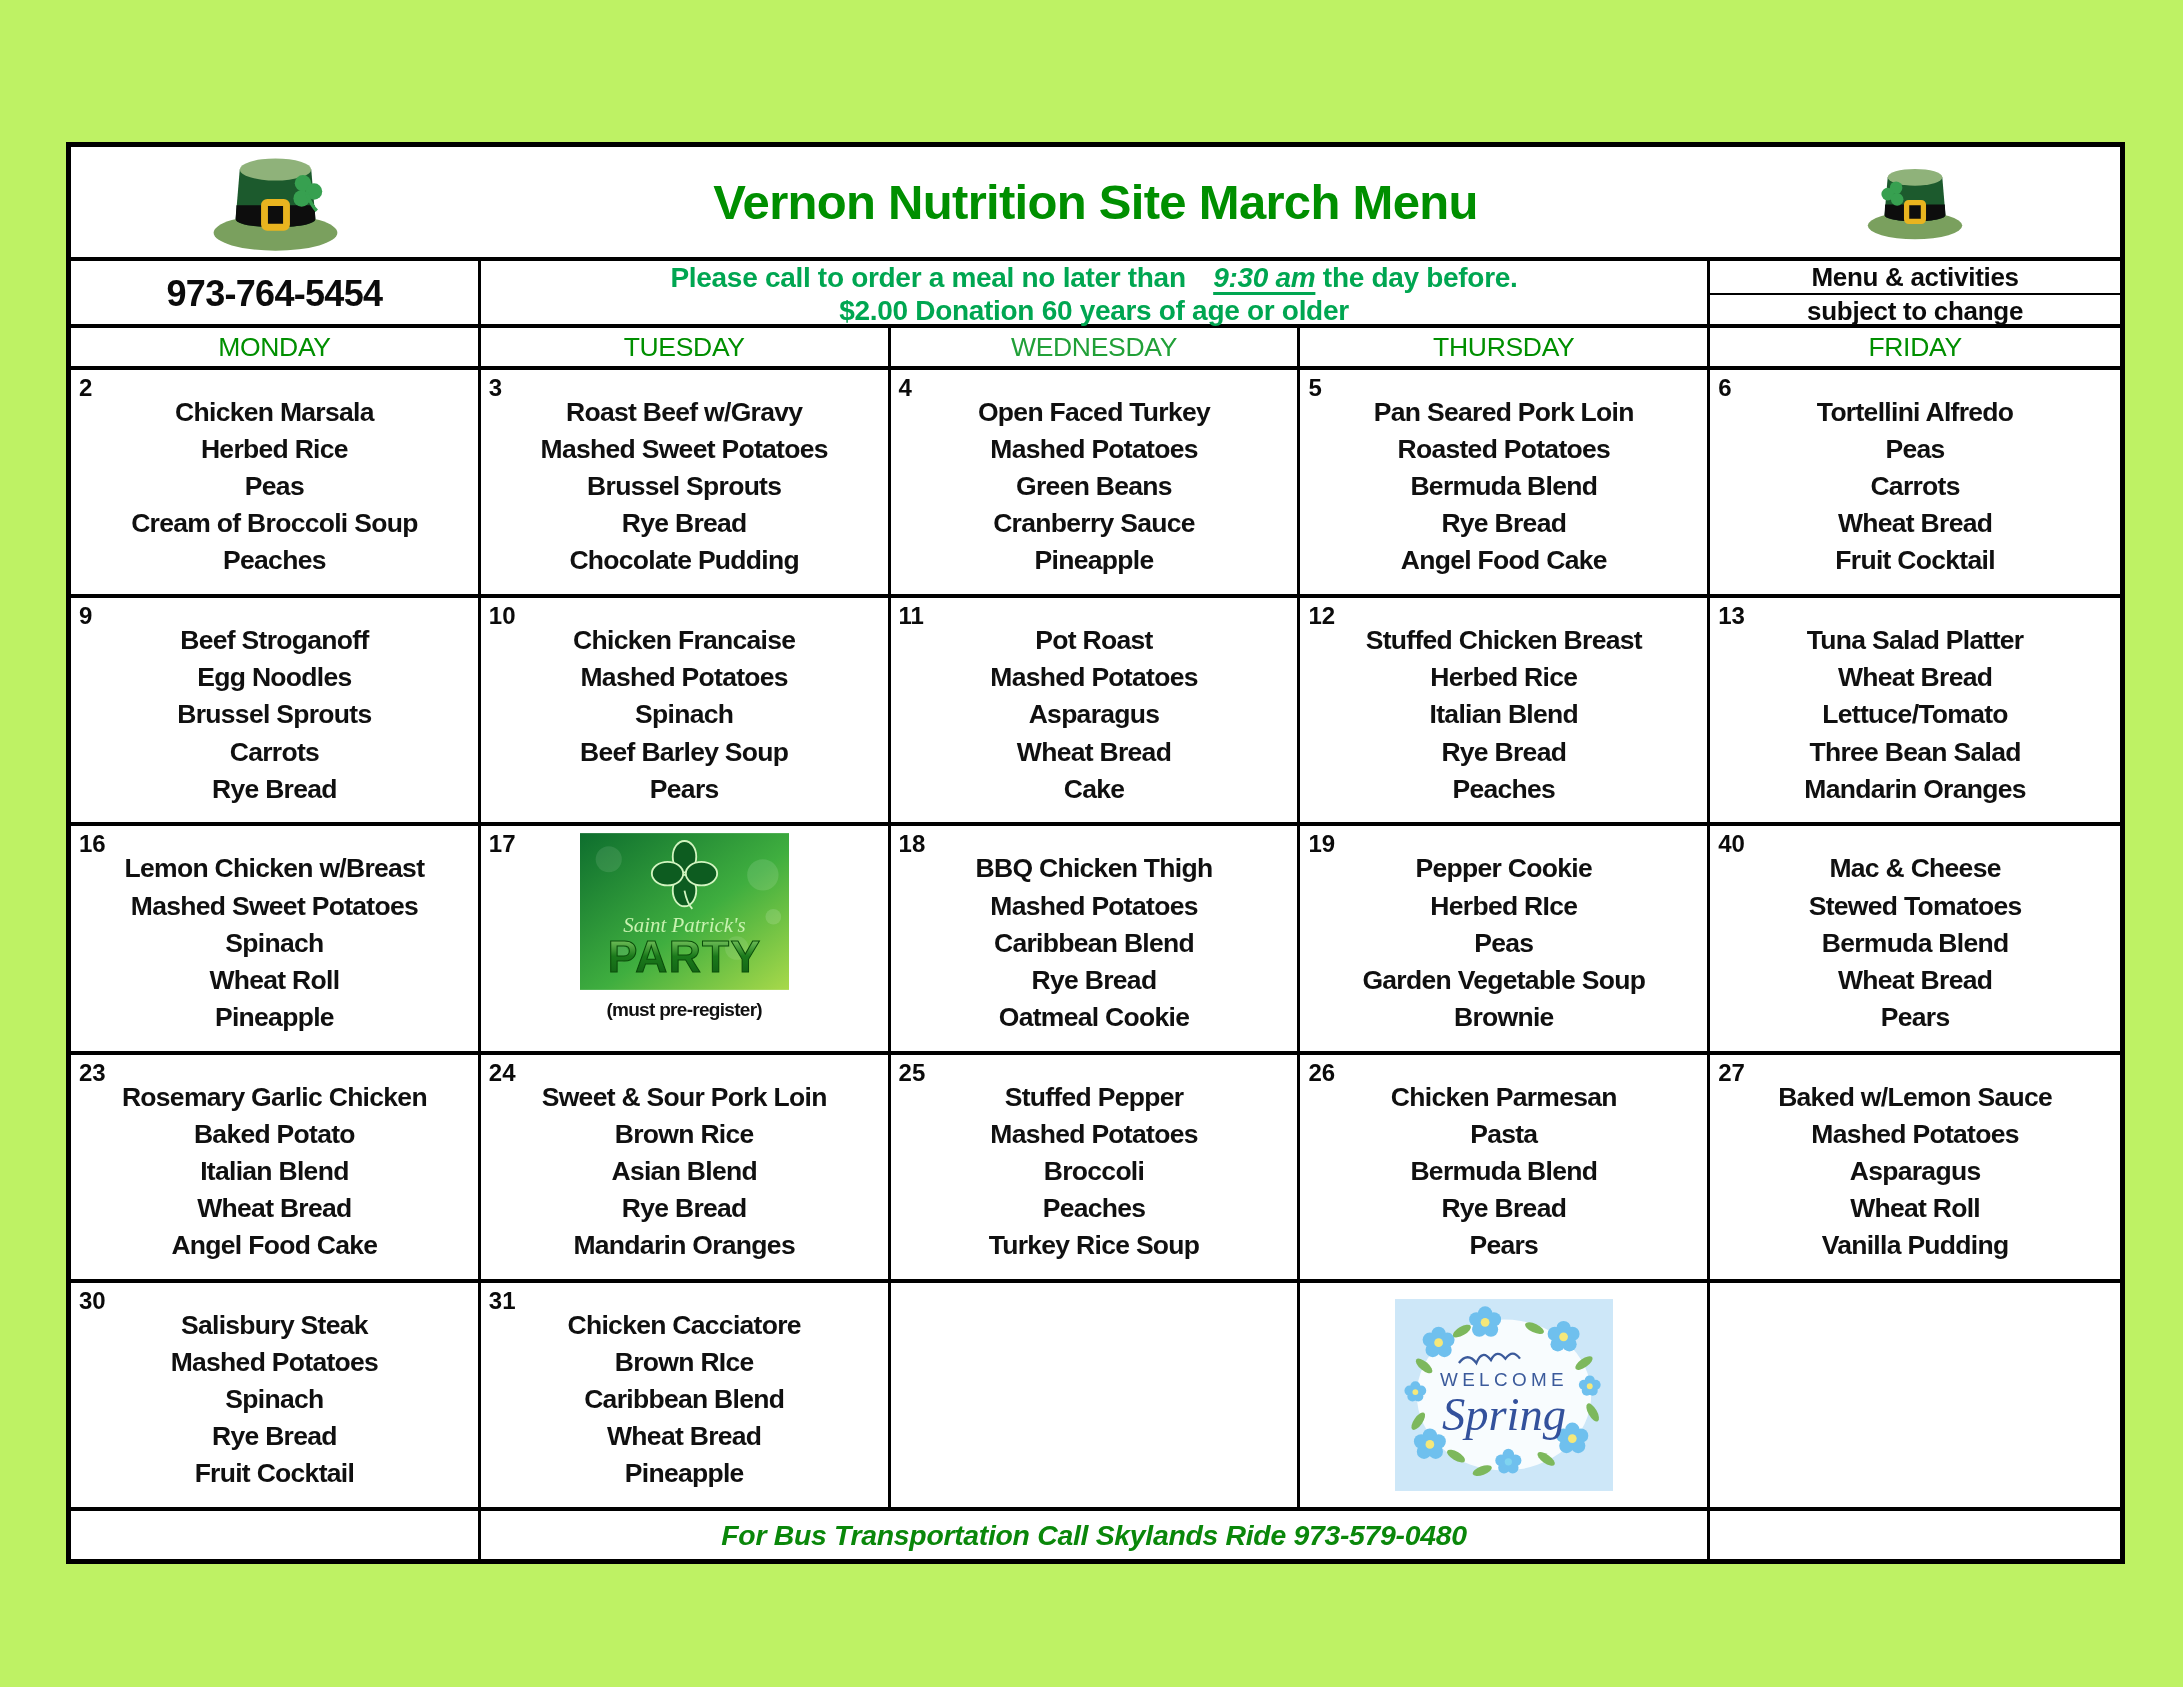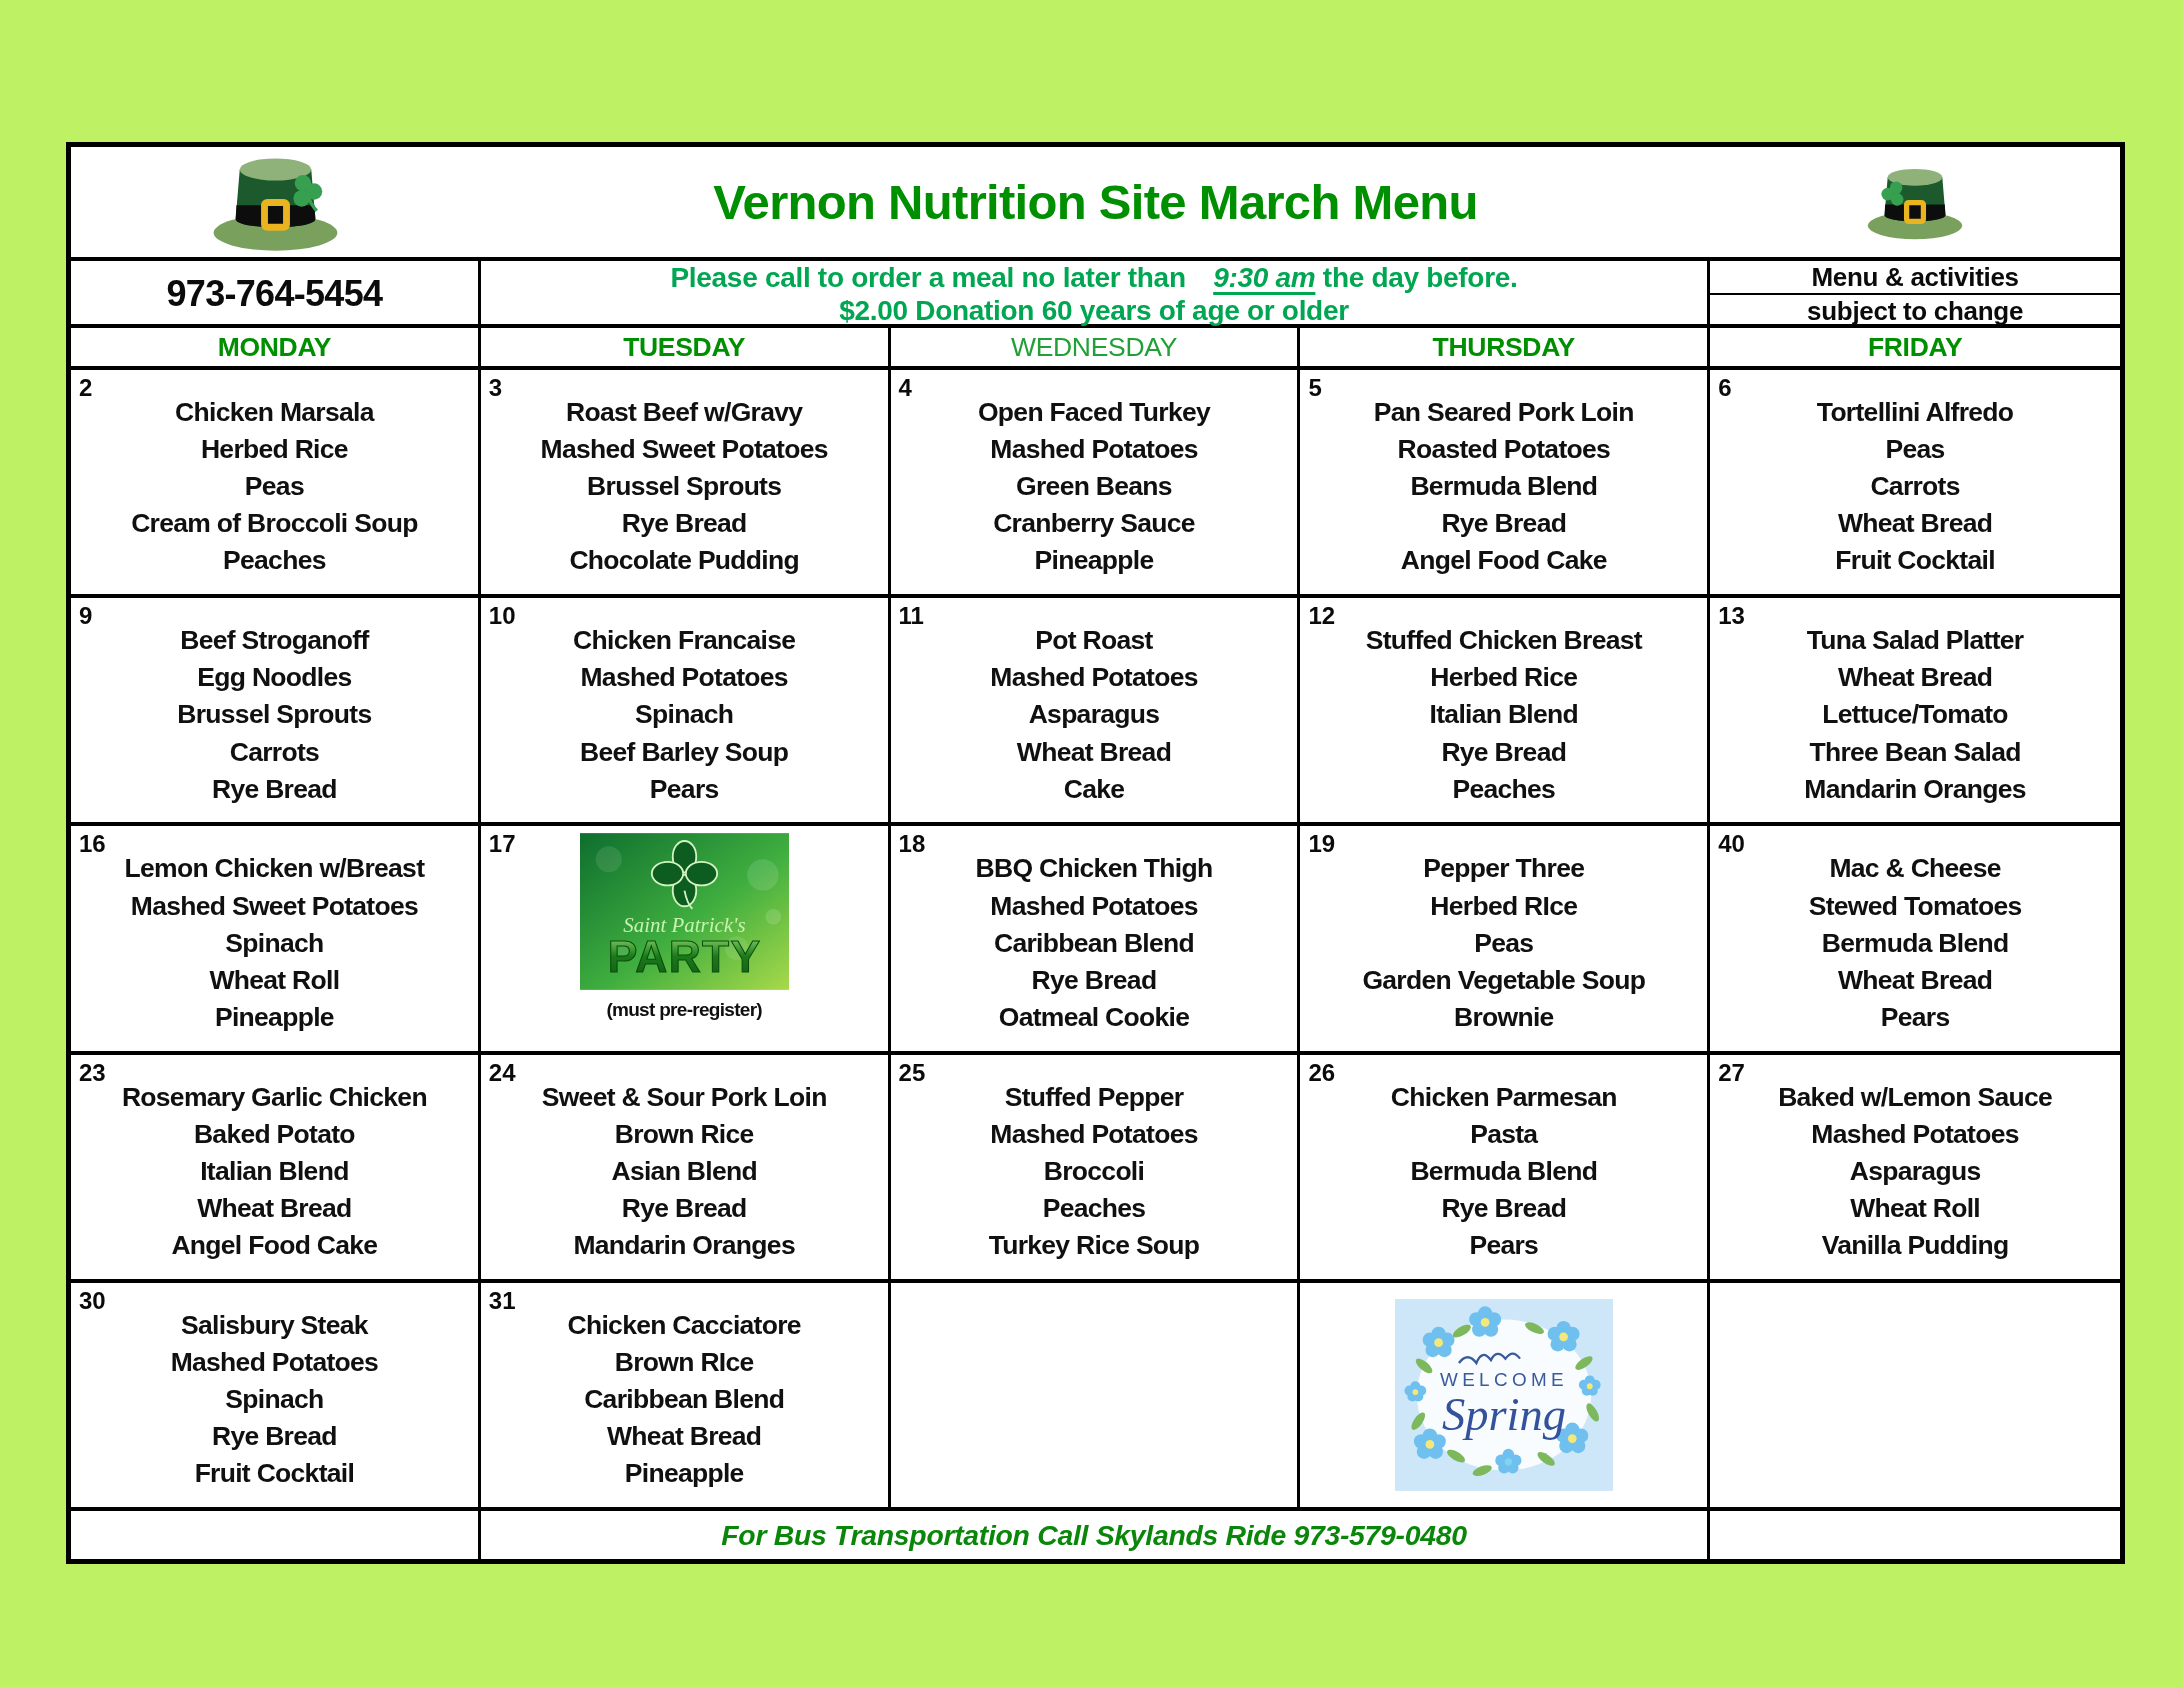--- a/index.html
+++ b/index.html
@@ -60,21 +60,21 @@
   .note-line:first-child{border-bottom:2.6px solid var(--border-black);}
 
   
   .dayhead-row{
     height:42px;border-bottom:4.6px solid var(--border-black);
     display:grid;grid-template-columns:repeat(5,1fr);
   }
   .wd{
     display:flex;align-items:center;justify-content:center;
     border-right:3.3px solid var(--border-black);
-    color:var(--weekday-green);font-size:26.5px;font-weight:bold;letter-spacing:-0.3px;
+    color:var(--weekday-green);font-size:26.5px;font-weight:normal;letter-spacing:-0.3px;
   }
   .wd:last-child{border-right:none;}
   .wd.wd-light{font-weight:400;color:var(--wednesday-green);}
 
   
   .week-row{
     flex:1;border-bottom:4.6px solid var(--border-black);
     display:grid;grid-template-columns:repeat(5,1fr);
   }
   .day-cell{
@@ -334,21 +334,21 @@
             <div class="menu-item">BBQ Chicken Thigh</div>
             <div class="menu-item">Mashed Potatoes</div>
             <div class="menu-item">Caribbean Blend</div>
             <div class="menu-item">Rye Bread</div>
             <div class="menu-item">Oatmeal Cookie</div>
           </div>
         </div>
         <div class="day-cell">
           <div class="day-num">19</div>
           <div class="items">
-            <div class="menu-item">Pepper Three</div>
+            <div class="menu-item">Pepper Cookie</div>
             <div class="menu-item">Herbed RIce</div>
             <div class="menu-item">Peas</div>
             <div class="menu-item">Garden Vegetable Soup</div>
             <div class="menu-item">Brownie</div>
           </div>
         </div>
         <div class="day-cell">
           <div class="day-num">40</div>
           <div class="items">
             <div class="menu-item">Mac &amp; Cheese</div>

